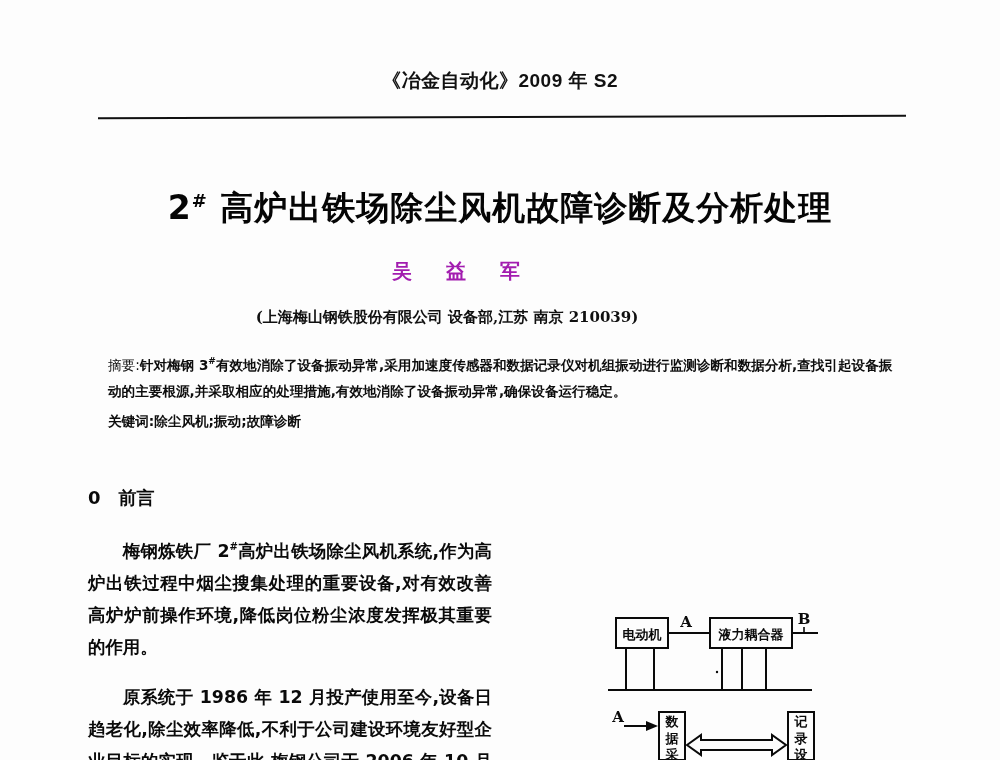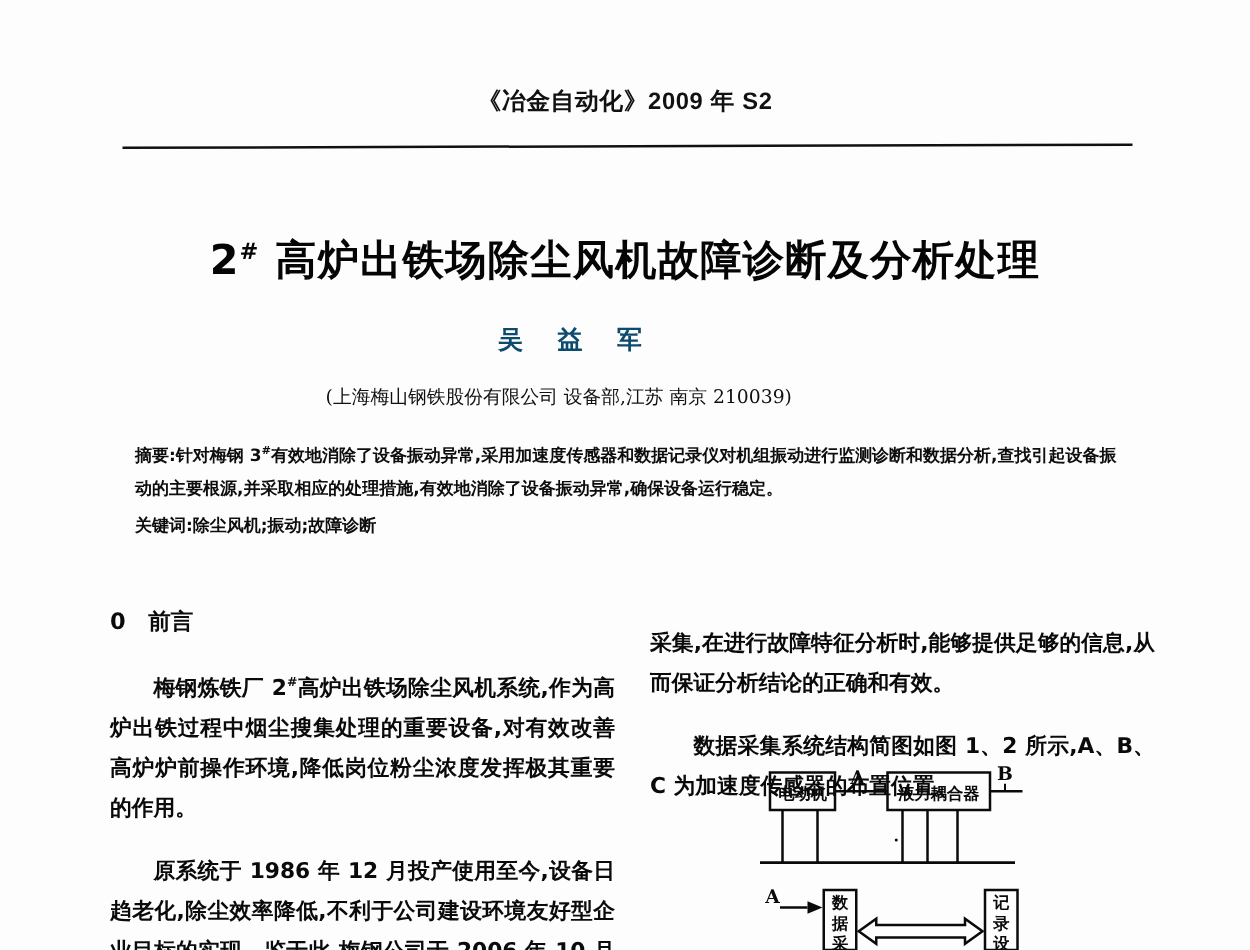--- a/index.html
+++ b/index.html
@@ -50,50 +50,50 @@
   }
   .title sup{
     font-size:18px;
     vertical-align:super;
     font-weight:700;
   }
   .authors{
     position:absolute;
     top:258px;left:0;width:912px;
     text-align:center;
-    font-family:Liberation Sans, sans-serif;
+    font-family:Liberation Mono, monospace;
     font-weight:700;
     font-size:20px;
     letter-spacing:11px;
     text-indent:11px;
-    color:#0c4a6e;
+    color:#a21caf;
   }
   .affil{
     position:absolute;
     top:308px;left:0;width:894px;
     text-align:center;
     font-family:"DejaVu Serif","Liberation Serif",serif;
     font-size:15px;
-    font-weight:400;
+    font-weight:700;
     color:#101010;
   }
 
   
   .abstract{
     position:absolute;
     left:108px;top:348px;
     width:790px;
     font-family:"DejaVu Sans","Liberation Sans",sans-serif;
     font-size:13.6px;
     font-weight:700;
     line-height:26px;
     color:#0d0d0d;
     letter-spacing:0px;
   }
-  .abstract .lbl{font-weight:700;}
+  .abstract .lbl{font-weight:400;}
   .abstract sup{font-size:9px;vertical-align:super;}
   .kw{
     position:absolute;
     left:108px;top:408px;
     width:790px;
     font-family:"DejaVu Sans","Liberation Sans",sans-serif;
     font-size:13.6px;
     font-weight:700;
     line-height:26px;
     color:#0d0d0d;
@@ -168,24 +168,20 @@
   <div class="abstract"><span class="lbl">摘要:</span><span>针对梅钢 3</span><sup>#</sup><span>有效地消除了设备振动异常,采用加速度传感器和数据记录仪对机组振动进行监测诊断和</span><span>数据分析,查找引起设备振动的主要根源,并采取相应的处理措施,有效地消除了设备振动异常,确保设备运行</span><span>稳定。</span></div>
 
   <div class="kw"><span class="lbl">关键词:</span><span>除尘风机;振动;故障诊断</span></div>
 
   <div class="col left">
     <div class="sechead"><span class="num">0</span><span>前言</span></div>
     <p class="para"><span>梅钢炼铁厂 2</span><sup>#</sup><span>高炉出铁场除尘风机系统,作为高炉出铁过程中烟尘搜集处理的重要设备,对有效改善高炉炉前操作环境,降低岗位粉尘浓度发挥极其重要的作用。</span></p>
     <p class="para">原系统于 1986 年 12 月投产使用至今,设备日趋老化,除尘效率降低,不利于公司建设环境友好型企业目标的实现。鉴于此,梅钢公司于 2006 年 10 月 3 日对该除尘系统进行改造,改造主要内容为:加大原设计除尘卦管管径,在风机进口处设</p>
   </div>
 
-  <div class="col right">
-    <p class="para" style="text-indent:0">采集,在进行故障特征分析时,能够提供足够的信息,从而保证分析结论的正确和有效。</p>
-    <p class="para">数据采集系统结构简图如图 1、2 所示,A、B、C 为加速度传感器的布置位置。</p>
-  </div>
 
   <div class="figure">
     <svg width="360" height="160" viewBox="0 0 360 160" xmlns="http://www.w3.org/2000/svg">
 
       <g>
 
         <rect x="36" y="18" width="52" height="30" fill="none" stroke="#0a0a0a" stroke-width="2"></rect>
         <text class="boxtext" x="62" y="39" text-anchor="middle" id="t-motor">电动机</text>
 
         <rect x="130" y="18" width="82" height="30" fill="none" stroke="#0a0a0a" stroke-width="2"></rect>

